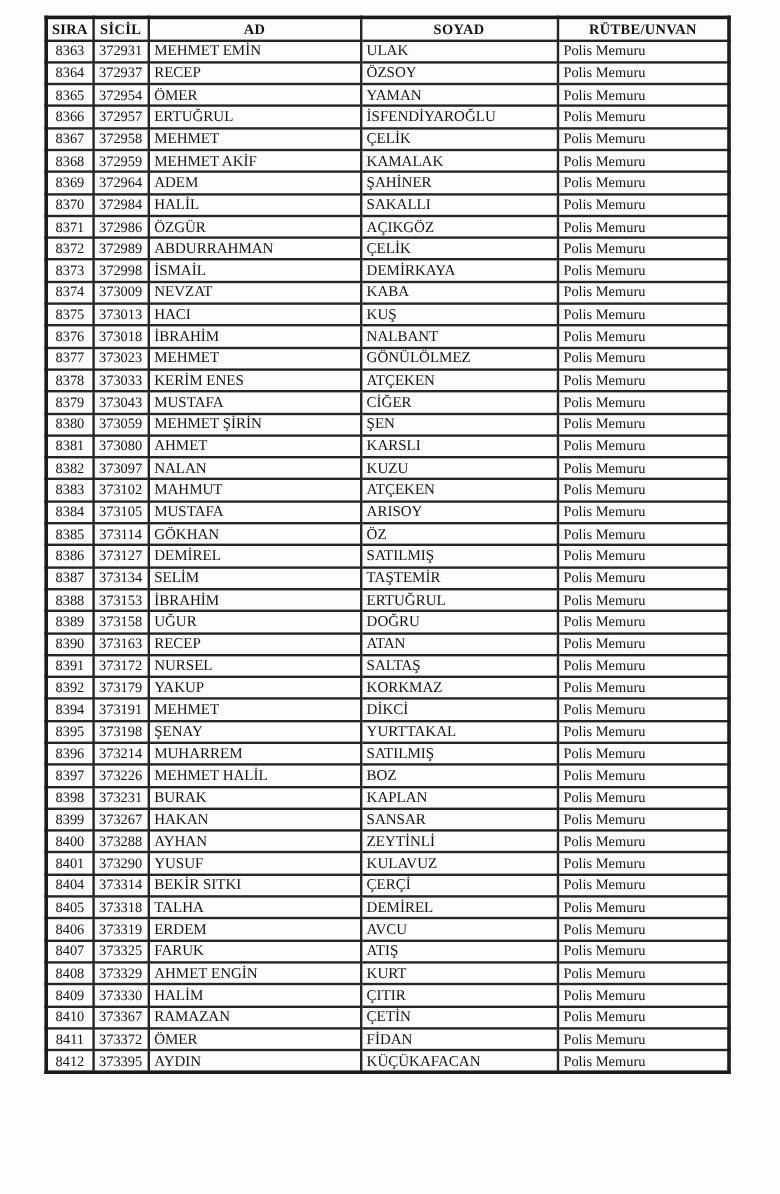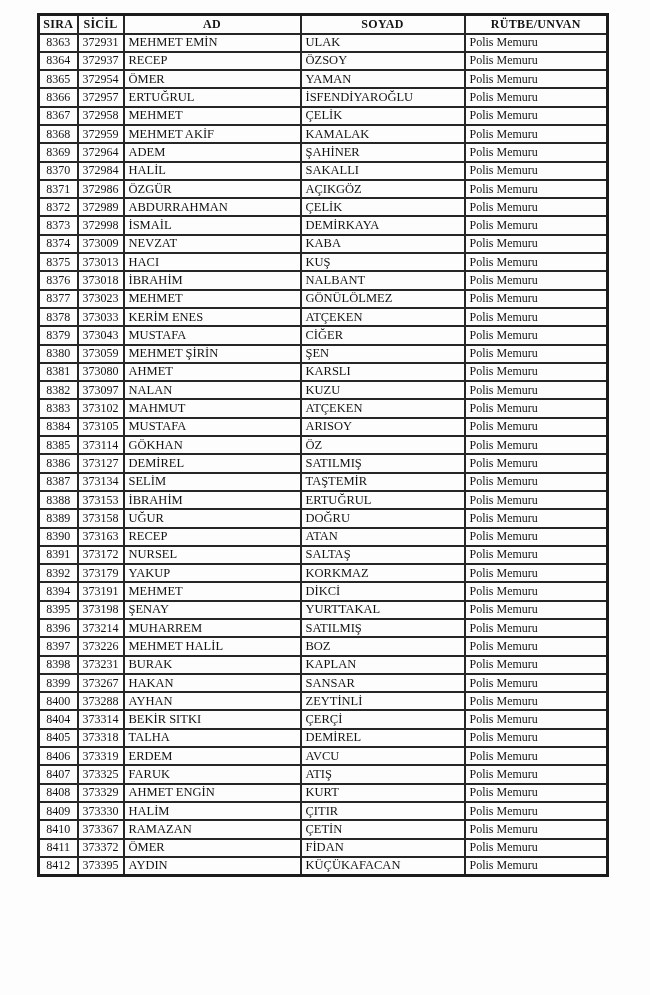--- a/index.html
+++ b/index.html
@@ -327,20 +327,27 @@
           <td class="c4">Polis Memuru</td>
         </tr>
         <tr>
           <td class="c0">8400</td>
           <td class="c1">373288</td>
           <td class="c2">AYHAN</td>
           <td class="c3">ZEYTİNLİ</td>
           <td class="c4">Polis Memuru</td>
         </tr>
         <tr>
+          <td class="c0">8401</td>
+          <td class="c1">373290</td>
+          <td class="c2">YUSUF</td>
+          <td class="c3">KULAVUZ</td>
+          <td class="c4">Polis Memuru</td>
+        </tr>
+        <tr>
           <td class="c0">8404</td>
           <td class="c1">373314</td>
           <td class="c2">BEKİR SITKI</td>
           <td class="c3">ÇERÇİ</td>
           <td class="c4">Polis Memuru</td>
         </tr>
         <tr>
           <td class="c0">8405</td>
           <td class="c1">373318</td>
           <td class="c2">TALHA</td>

